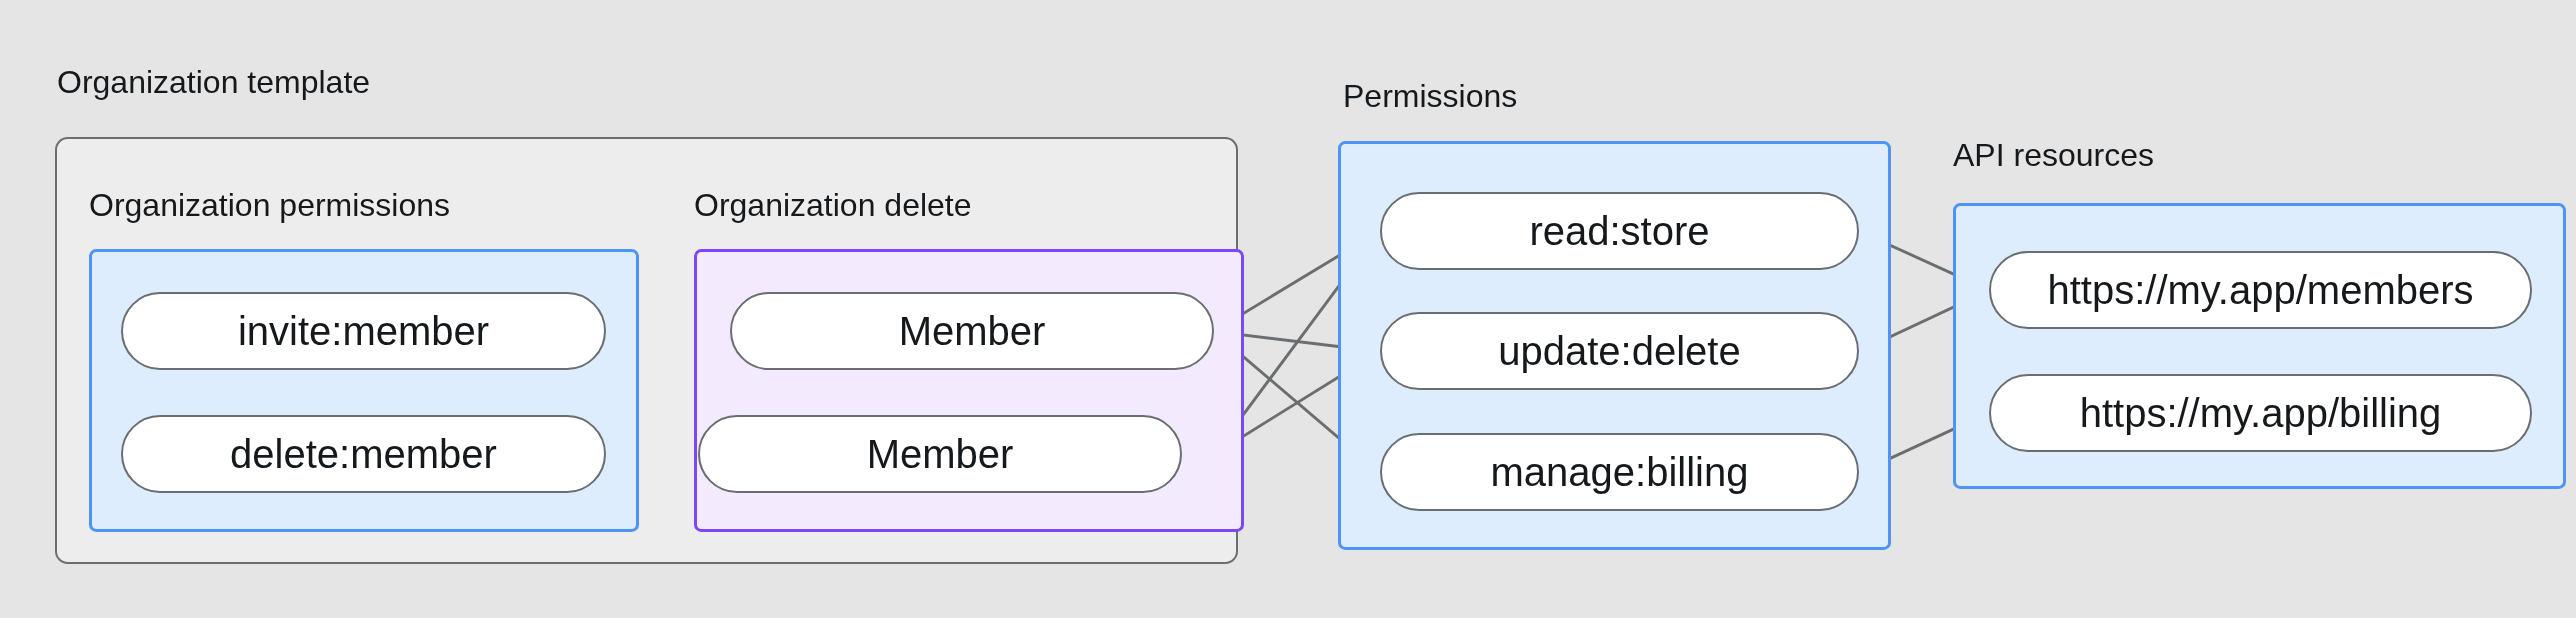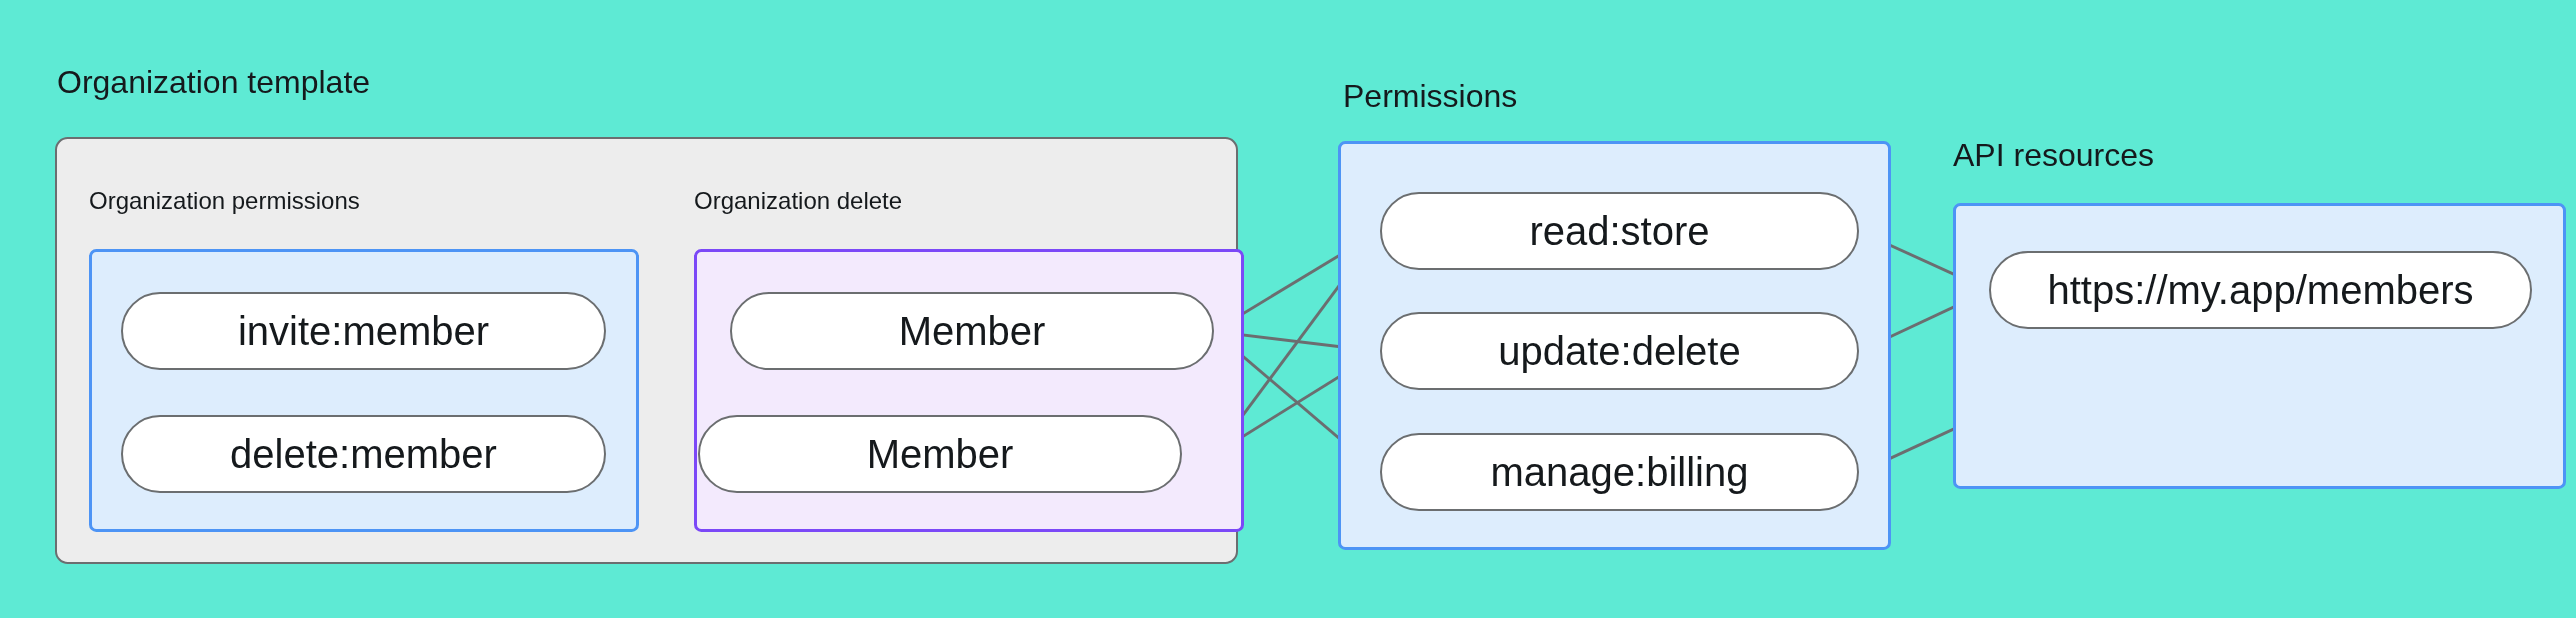--- a/index.html
+++ b/index.html
@@ -10,21 +10,21 @@
   }
   body {
     font-family: "Liberation Sans", sans-serif;
     -webkit-font-smoothing: antialiased;
   }
 
   #stage {
     position: relative;
     width: 2576px;
     height: 619px;
-    background: #5eead4;
+    background: #e5e5e5;
     overflow: hidden;
   }
 
   
   #edges {
     position: absolute;
     left: 0;
     top: 0;
     width: 2576px;
     height: 619px;
@@ -56,21 +56,21 @@
     width: 1183px;
     height: 427px;
     background: #ededed;
     border: 2.9px solid #6b6e70;
     border-radius: 12.8px;
   }
 
   
   .sub-title {
     position: absolute;
-    font-size: 24px;
+    font-size: 32px;
     line-height: 1;
     color: #15191c;
     white-space: nowrap;
     z-index: 4;
   }
 
   
   .box {
     position: absolute;
     box-sizing: border-box;
@@ -161,15 +161,16 @@
   <div class="pill" style="left:1380px; top:312px; width:479px; height:78px;">update:delete</div>
 
   <div class="pill" style="left:1380px; top:433px; width:479px; height:78px;">manage:billing</div>
 
   <div class="group-title" style="left:1953px; top:139px;">API resources</div>
 
   <div class="box box-blue" style="left:1953px; top:203px; width:613px; height:286px;"></div>
 
   <div class="pill" style="left:1989px; top:251px; width:543px; height:78px;">https://my.app/members</div>
 
+  <div class="pill" style="left:1989px; top:374px; width:543px; height:78px;">https://my.app/billing</div>
 
 </div>
 
 
 </body></html>

